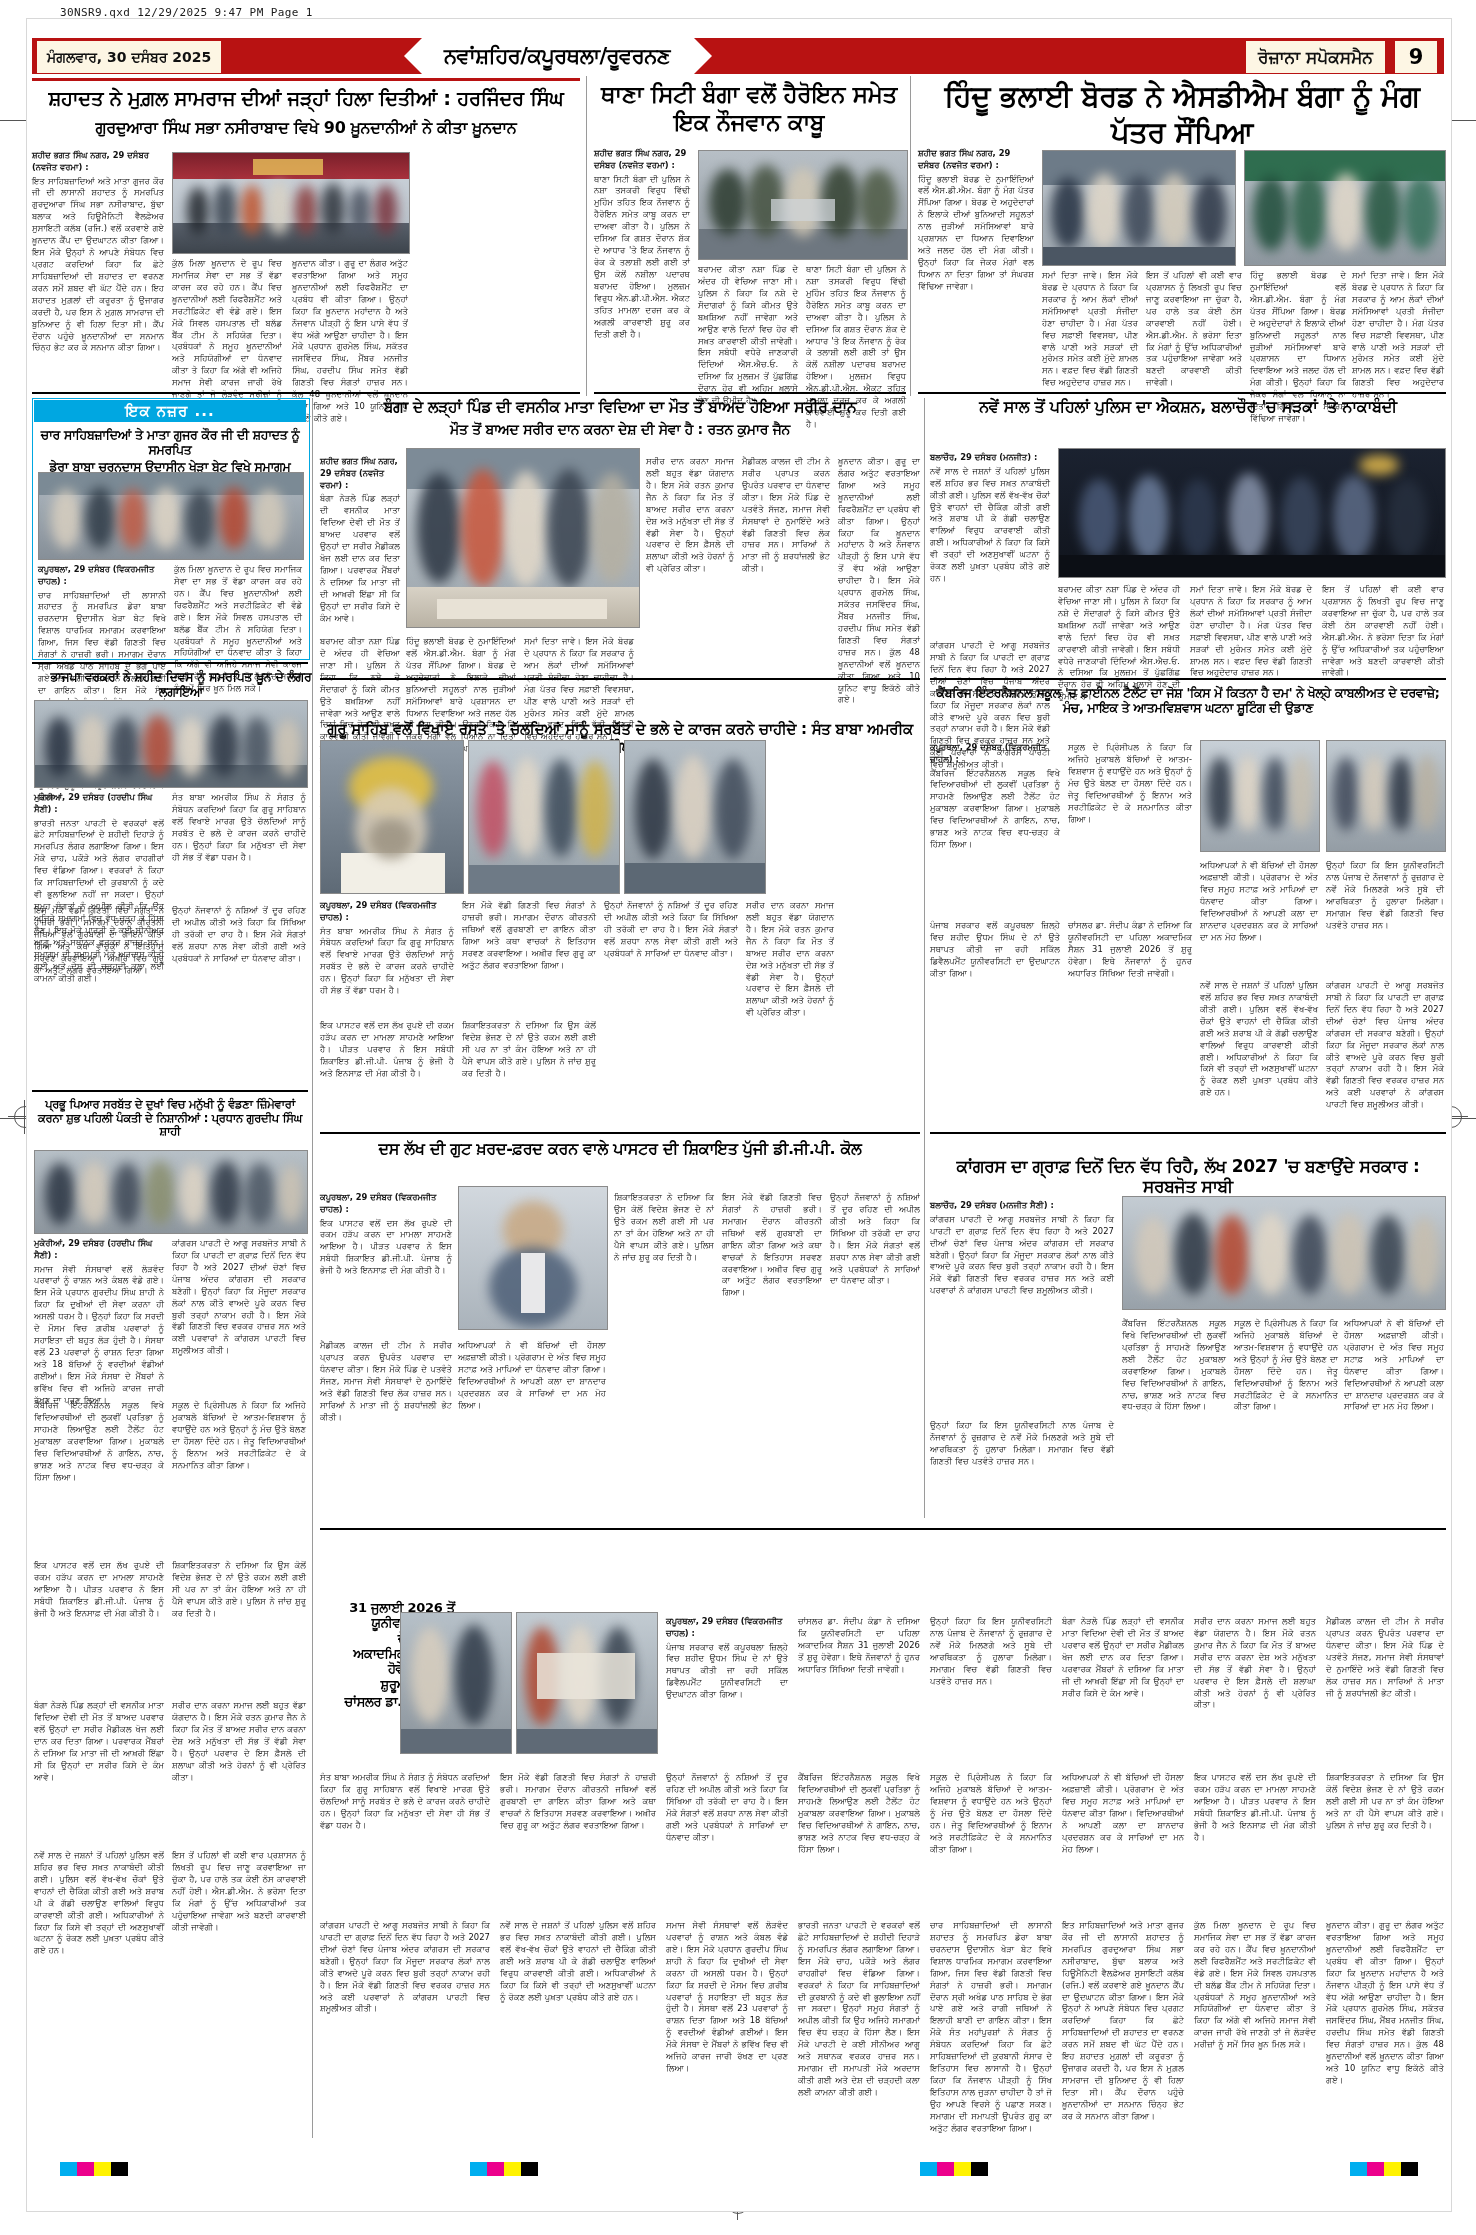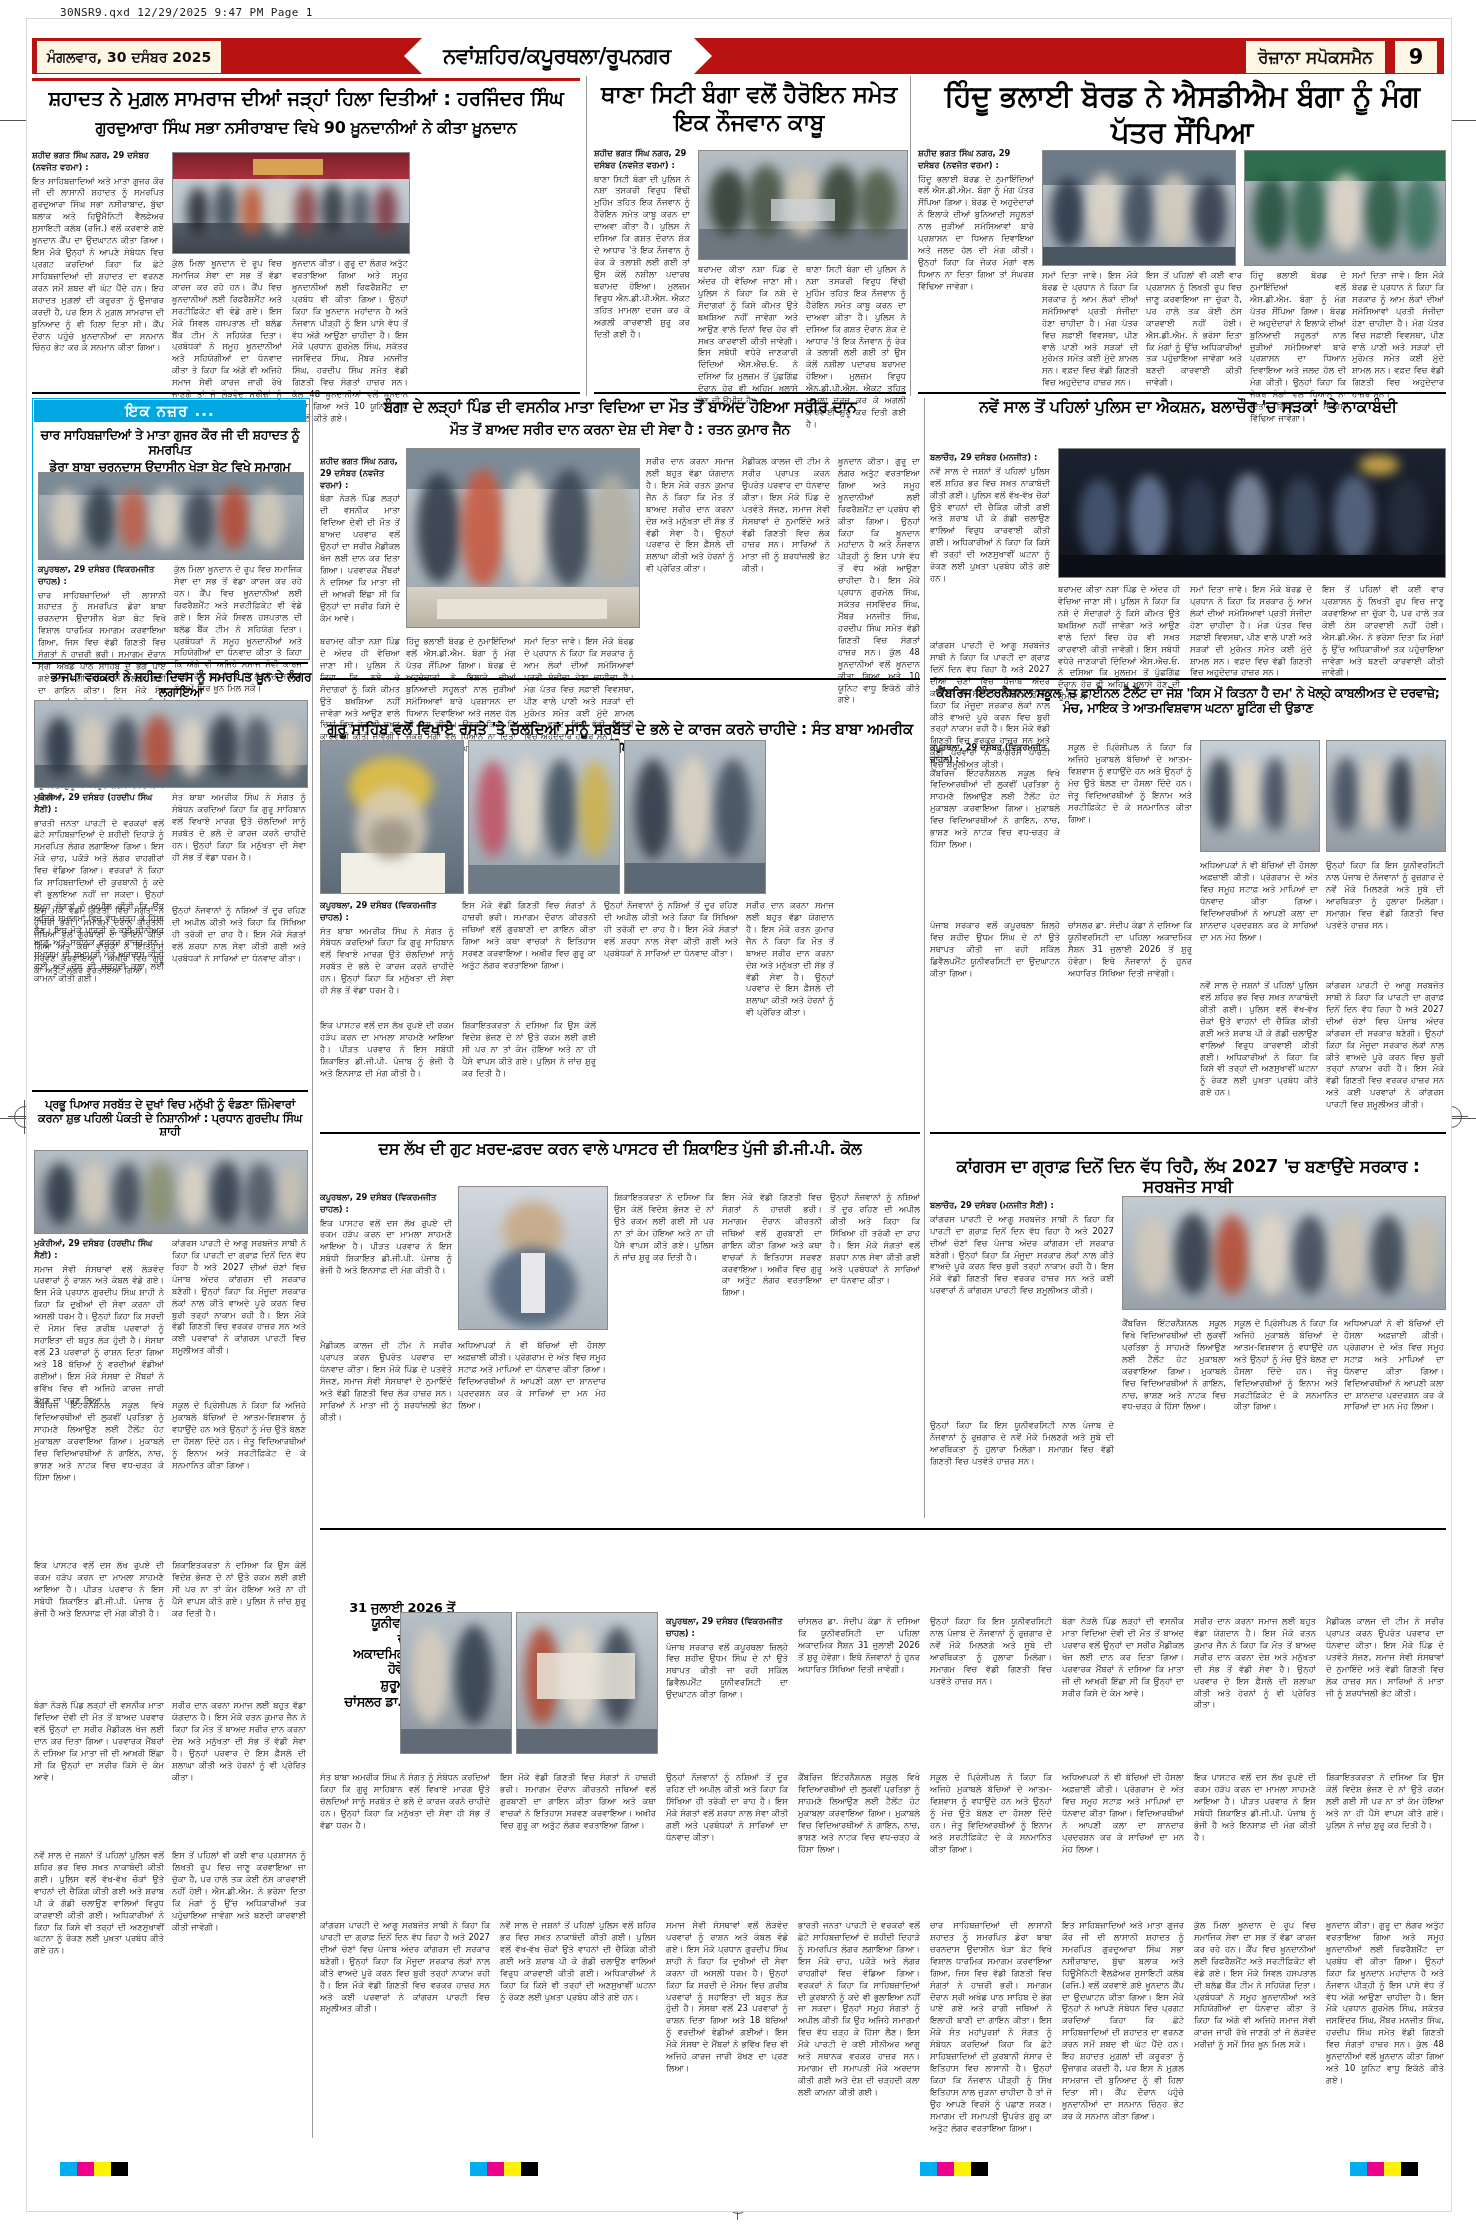--- a/index.html
+++ b/index.html
@@ -79,21 +79,21 @@
       <div class="reg-circle"></div>
     </div>
 
   <div class="sheet"></div>
 
   <div class="masthead">
     <div class="mast-bar"></div>
     <div class="mast-date">ਮੰਗਲਵਾਰ, 30 ਦਸੰਬਰ 2025</div>
     <div class="mast-wedge-l"></div>
     <div class="mast-center">
-      <span>ਨਵਾਂਸ਼ਹਿਰ/ਕਪੂਰਥਲਾ/ਰੂਪਨਗਰ</span>
+      <span>ਨਵਾਂਸ਼ਹਿਰ/ਕਪੂਰਥਲਾ/ਰੂਵਰਨਣ</span>
     </div>
     <div class="mast-wedge-r"></div>
     <div class="mast-title">ਰੋਜ਼ਾਨਾ ਸਪੋਕਸਮੈਨ</div>
     <div class="mast-page">9</div>
   </div>
 
   <div class="col" style="left:32px;top:78px;width:548px;">
     <div class="rule" style="height:3px;background:#b81212;margin-bottom:6px;"></div>
     <div class="hl hl-lg" style="font-size:19.5px;">ਸ਼ਹਾਦਤ ਨੇ ਮੁਗ਼ਲ ਸਾਮਰਾਜ ਦੀਆਂ ਜੜ੍ਹਾਂ ਹਿਲਾ ਦਿਤੀਆਂ : ਹਰਜਿੰਦਰ ਸਿੰਘ</div>
     <div class="hl hl-md" style="font-size:16px;margin-top:9px;">ਗੁਰਦੁਆਰਾ ਸਿੰਘ ਸਭਾ ਨਸੀਰਾਬਾਦ ਵਿਖੇ 90 ਖ਼ੂਨਦਾਨੀਆਂ ਨੇ ਕੀਤਾ ਖ਼ੂਨਦਾਨ</div>

